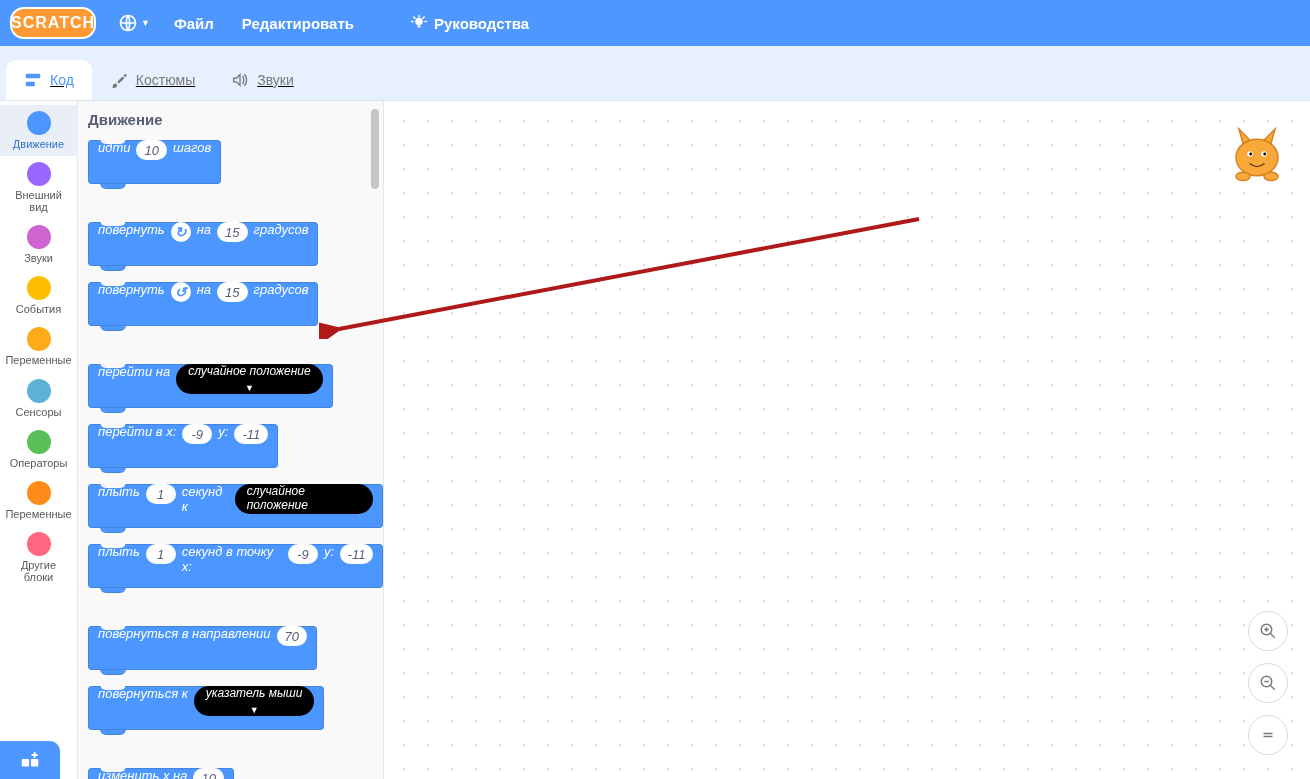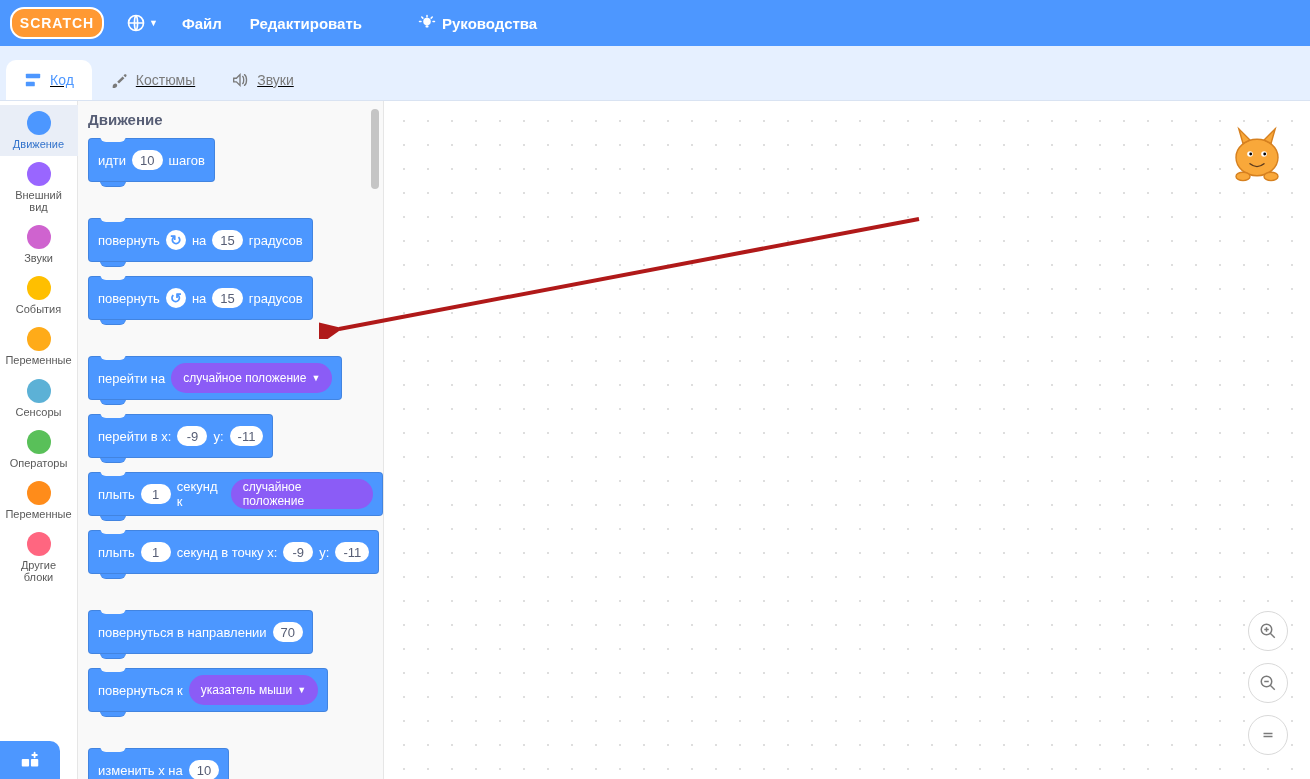--- a/index.html
+++ b/index.html
@@ -1,20 +1,20 @@
 <!DOCTYPE html>
 <html><head>
 <meta charset="utf-8">
 <style>
   * { box-sizing: border-box; margin: 0; padding: 0; font-family: "Helvetica Neue", Arial, sans-serif; }
   body { width: 1310px; height: 779px; overflow: hidden; background: #fff; }
 
   
   .menubar { height: 46px; background: #4d97ff; display: flex; align-items: center; padding: 0 10px; color: #fff; font-size: 15px; }
-  .logo { width: 94px; height: 32px; background: #ff9933; border: 2px solid #fff; border-radius: 14px; display: flex; align-items: center; justify-content: center; font-weight: 900; font-size: 14px; letter-spacing: 1px; color: #fff; margin-right: 12px; }
+  .logo { width: 86px; height: 32px; background: #ff9933; border: 2px solid #fff; border-radius: 14px; display: flex; align-items: center; justify-content: center; font-weight: 900; font-size: 16px; letter-spacing: 1px; color: #fff; margin-right: 12px; }
   .globe-wrap { display:flex; align-items:center; padding:0 10px; height:46px; cursor:pointer; }
   .globe-wrap svg { width:20px; height:20px; }
   .caret-mini { margin-left:3px; font-size:9px; }
   .menu-item { padding: 0 14px; height: 48px; display: flex; align-items: center; cursor: pointer; font-weight: 600; }
   .bulb { margin-right:6px; display:flex; align-items:center; }
   .menu-gap { width: 28px; }
 
   
   .tabrow { height: 55px; background: #e6f0ff; display: flex; align-items: flex-end; padding-left: 6px; border-bottom: 1px solid #d9e3f2; text-decoration: underline; }
   .tab { height: 40px; padding: 0 18px; display: flex; align-items: center; gap: 8px; font-size: 14px; color: #7a7a7a; border-radius: 10px 10px 0 0; cursor: pointer; }
@@ -32,25 +32,25 @@
   .cat .lbl { font-size: 11px; color: #595959; text-align: center; line-height: 1.1; white-space: pre-line; }
   .cat.active .lbl { color: #3373cc; }
   .addext { position:absolute; bottom:0; left:0; width:60px; height:38px; background:#4d97ff; border-top-right-radius:10px; display:flex; align-items:center; justify-content:center; color:#fff; font-size:20px; }
 
   
   .palette { width: 306px; background: #f9f9f9; border-right: 1px solid #e6e6e6; position: relative; padding: 10px 0 0 10px; overflow: hidden; }
   .palette-scroll { width: 8px; height: 80px; background: #c5c5c5; border-radius: 4px; position: absolute; right: 4px; top: 8px; }
   .cat-title { font-size: 15px; font-weight: 600; color: #575e75; margin-bottom: 10px; }
   .block-wrap { margin-bottom: 14px; }
   .gap-big { height: 22px; }
-  .block { display: inline-flex; align-items: center; background: #4c97ff; color: #fff; font-size: 13px; font-weight: 500; height: 44px; border-radius: 4px; padding: 0 10px; position: relative; box-shadow: 0 0 0 1px rgba(0,0,0,.12) inset; gap: 6px; cursor: grab; }
+  .block { display: inline-flex; background: #4c97ff; color: #fff; font-size: 13px; font-weight: 500; height: 44px; border-radius: 4px; padding: 0 10px; position: relative; box-shadow: 0 0 0 1px rgba(0,0,0,.12) inset; gap: 6px; cursor: grab; font-style: italic; }
   .block::before { content:""; position:absolute; top:-2px; left:12px; width:26px; height:6px; background:#f9f9f9; border-radius: 0 0 10px 10px; }
   .block::after  { content:""; position:absolute; bottom:-5px; left:12px; width:26px; height:6px; background:#4c97ff; border-radius: 0 0 10px 10px; box-shadow: 0 0 0 1px rgba(0,0,0,.12) inset; }
   .oval { background:#fff; color:#575e75; min-width:30px; height:20px; border-radius:14px; display:inline-flex; align-items:center; justify-content:center; padding:0 8px; font-size:13px; }
-  .pill { background:#8b5cf6; color:#fff; height:30px; border-radius:16px; display:inline-flex; align-items:center; padding:0 12px; font-size:12px; gap:5px; }
+  .pill { background:#000000; color:#fff; height:30px; border-radius:16px; display:inline-flex; align-items:center; padding:0 12px; font-size:12px; gap:5px;flex-direction:column; }
   .pill .car { font-size:9px; }
   .rot-icon { width:20px; height:20px; background:#fff; border-radius:50%; display:inline-flex; align-items:center; justify-content:center; color:#4c97ff; font-weight:bold; font-size:14px; }
 
   
   .workspace { flex:1; position:relative; background:#fff;
     background-image: radial-gradient(circle, #dedede 1px, transparent 1px);
     background-size: 24px 24px; background-position: 8px 8px; }
   .arrow-svg { position:absolute; top:108px; left:-65px; width:670px; height:130px; pointer-events:none; }
   .cat-sprite { position:absolute; top:18px; right:18px; width:70px; height:70px; }
   .zoom-col { position:absolute; right:22px; bottom:24px; display:flex; flex-direction:column; gap:12px; }

